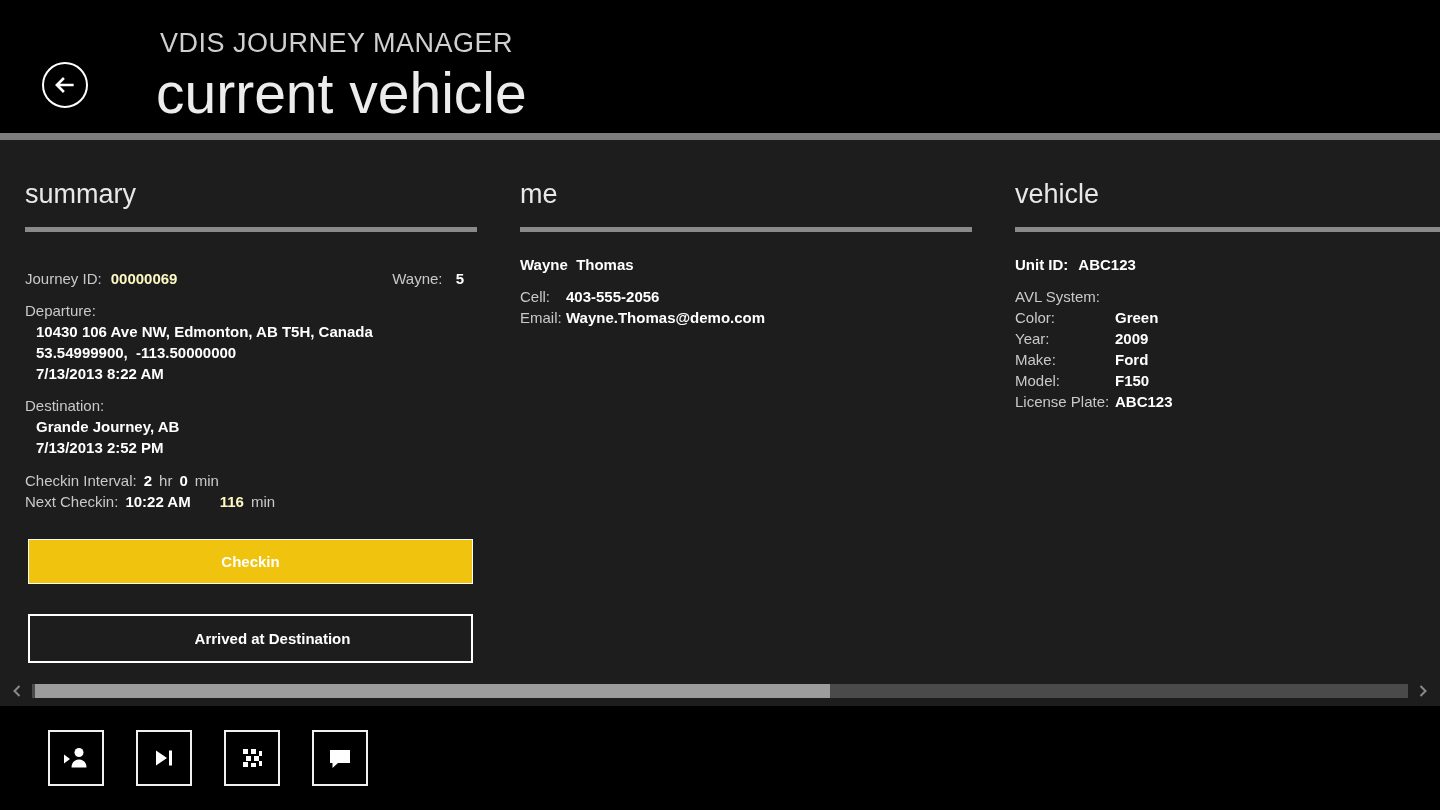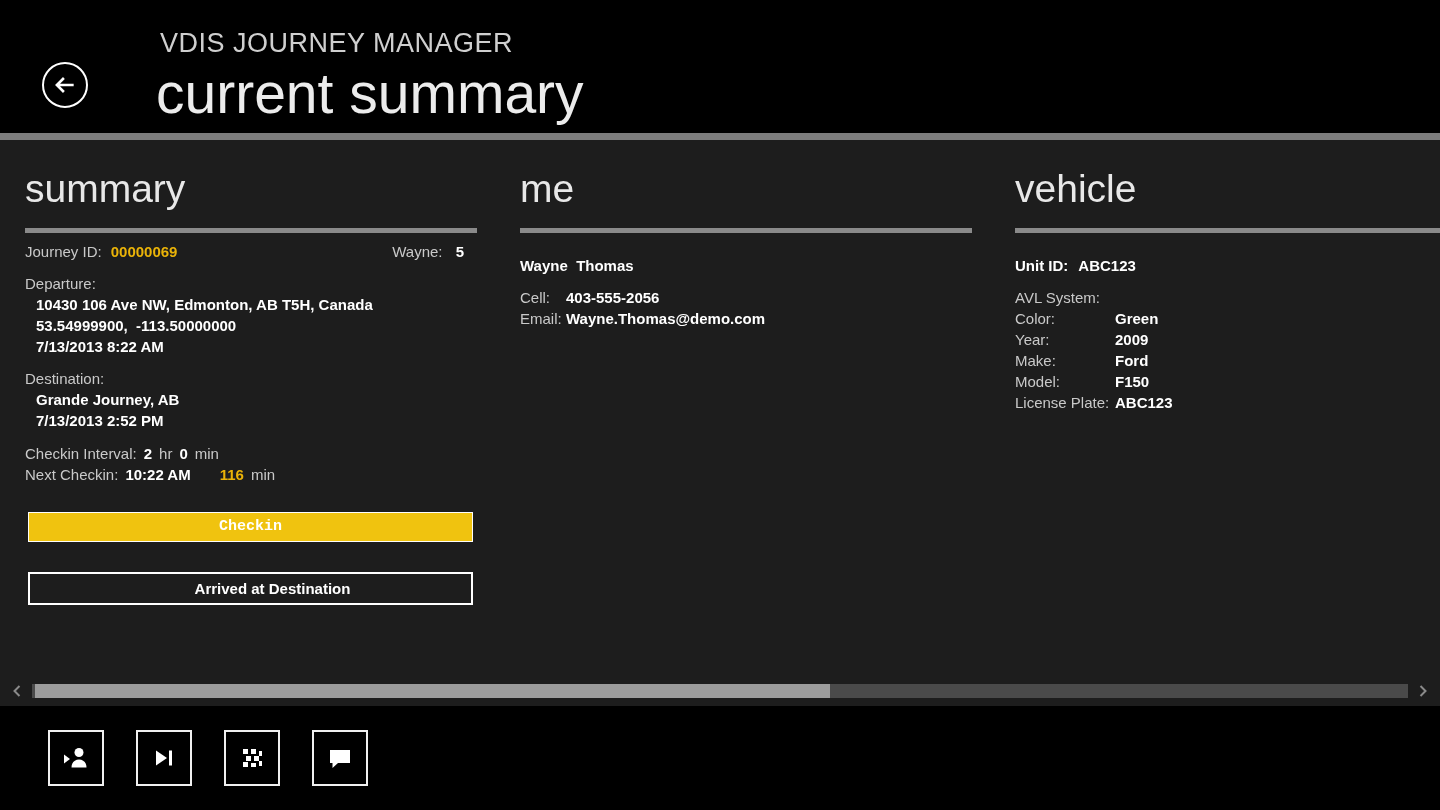--- a/index.html
+++ b/index.html
@@ -28,48 +28,48 @@
     font-size:57px; font-weight:300; color:#ececec;
   }
   .header-rule { position:absolute; top:133px; left:0; right:0; height:7px; background:#7d7d7d; }
 
   
   .content { position:absolute; top:140px; left:0; right:0; bottom:104px; background:#1d1d1d; }
   .col { position:absolute; top:0; font-size:15px; line-height:21px; }
   .col-summary { left:25px; width:452px; }
   .col-me { left:520px; width:452px; }
   .col-vehicle { left:1015px; width:425px; }
-  .col-heading { font-size:39px; font-weight:300; color:#e8e8e8; margin:28px 0 17px 0; line-height:1.1; }
+  .col-heading { font-size:27px; font-weight:300; color:#e8e8e8; margin:40px 0 17px 0; line-height:1.1; }
   .col-rule { height:5px; background:#8a8a8a; }
 
   .label { color:#c9c9c9; }
   .bold  { color:#fff; font-weight:bold; }
-  .yellow{ color:#eab308; font-weight:bold; }
+  .yellow{ color:#fef9c3; font-weight:bold; }
   .pre   { white-space:pre; }
 
-  .journey-row { display:flex; align-items:baseline; margin-top:8px; }
+  .journey-row { display:flex; align-items:baseline; margin-top:36px; }
   .journey-row .jid { margin-left:9px; }
   .journey-row .score-wrap { margin-left:auto; padding-right:13px; }
   .journey-row .score-wrap .bold { margin-left:9px; }
 
   .block { margin-top:11px; }
   .block .indent { margin-left:11px; }
 
   .interval-line, .next-line { display:flex; align-items:flex-start; margin-top:0; }
   .interval-wrap { margin-top:12px; }
   .interval-line > span, .next-line > span { margin-right:7px; }
   .next-line .gap { margin-left:22px; }
 
   .btn-checkin {
-    display:block; margin:27px 0 0 3px; width:445px; height:30px;
+    display:block; margin:27px 0 0 3px; width:445px; height:45px;
     background:#f0c30f; border:1px solid #fdfdfd; color:#fff;
-    font-family:Liberation Mono, monospace; font-size:15px; font-weight:bold; cursor:pointer;
+    font-family:Liberation Sans, sans-serif; font-size:15px; font-weight:bold; cursor:pointer;
   }
   .btn-arrived {
-    display:block; margin:30px 4px 0 3px; width:445px; height:33px;
+    display:block; margin:30px 4px 0 3px; width:445px; height:49px;
     background:transparent; border:2px solid #fff; color:#fff;
     font-family:inherit; font-size:15px; font-weight:bold; cursor:pointer;padding-left:44px;
   }
 
   .me-name { margin-top:22px; }
   .contact-grid { margin-top:11px; display:grid; grid-template-columns:46px auto; }
 
   .unit-row { margin-top:22px; display:flex; }
   .unit-row .bold + .bold { margin-left:10px; }
   .vehicle-grid { margin-top:11px; display:grid; grid-template-columns:100px auto; }
@@ -97,21 +97,21 @@
 
 <div class="screen">
 
   <header class="app-header">
     <button class="back-btn">
       <svg width="26" height="26" viewBox="0 0 24 24">
         <path d="M20 12H5 M11 5.5l-6.5 6.5 6.5 6.5" fill="none" stroke="#ffffff" stroke-width="2.4"></path>
       </svg>
     </button>
     <div class="app-title">VDIS JOURNEY MANAGER</div>
-    <div class="page-title">current summary</div>
+    <div class="page-title">current vehicle</div>
   </header>
   <div class="header-rule"></div>
 
   <main class="content">
 
     <section class="col col-summary">
       <h2 class="col-heading">summary</h2>
       <div class="col-rule"></div>
 
       <div class="journey-row">

